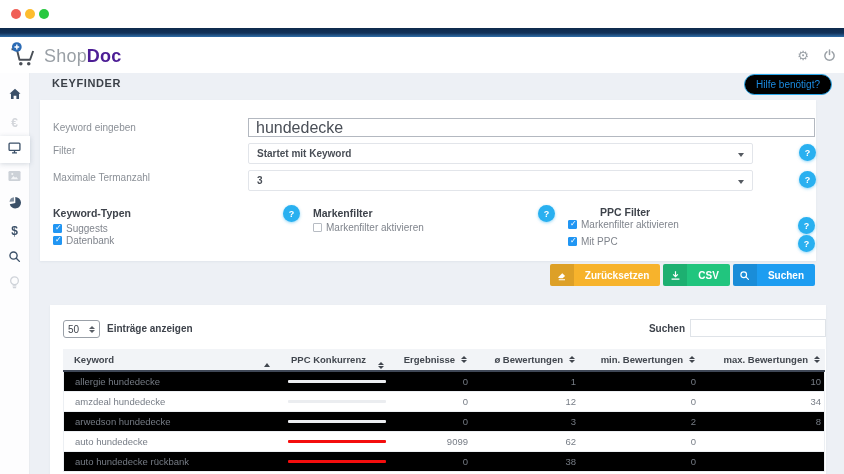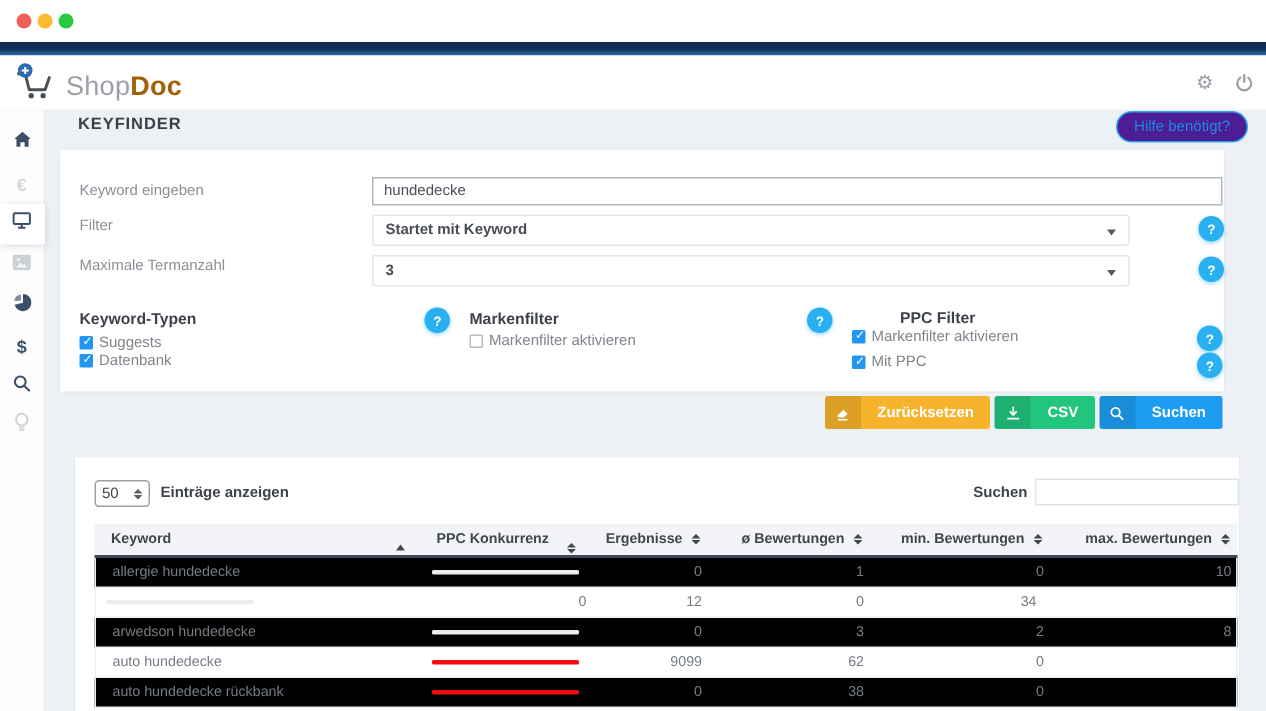--- a/index.html
+++ b/index.html
@@ -14,50 +14,50 @@
   .dot.green { left:39px; background:#28c840; }
 
   
   .navy-strip { position:absolute; top:28px; left:0; width:844px; height:9px;
     background:linear-gradient(to bottom,#0e2a4c 0%,#123158 55%,#2f6da8 100%); }
 
   
   .appbar { position:absolute; top:37px; left:0; width:844px; height:36px; background:#fff; }
   .brand { position:absolute; left:8px; top:4px; display:flex; align-items:center; gap:6px; }
   .brand-text { font-size:18px; color:#9aa0a6; letter-spacing:.2px; }
-  .brand-text b { color:#a16207; font-weight:bold; }
+  .brand-text b { color:#4c1d95; font-weight:bold; }
   .appbar-icons { position:absolute; right:8px; top:0; height:36px; display:flex; align-items:center; gap:14px; }
   .gear { font-family:"DejaVu Sans", sans-serif; font-size:13px; color:#9aa0a6; cursor:pointer; }
 
   
   .main { position:absolute; top:73px; left:0; width:844px; height:401px; background:#edf0f5; }
   .sidebar { position:absolute; left:0; top:0; width:30px; height:401px; background:#fdfdfe;
     border-right:1px solid #e9ecf0; display:flex; flex-direction:column; align-items:center; padding-top:9px; }
   .side-item { width:30px; height:27px; display:flex; align-items:center; justify-content:center; cursor:pointer; }
   .side-item.active { background:#fff; box-shadow:0 1px 5px rgba(60,80,110,.22); }
   .ic-navy { color:#3b5068; }
   .euro-glyph { font-size:12px; font-weight:bold; color:#d3d6db; }
   .dollar-glyph { font-size:12px; font-weight:bold; color:#3b5068; }
 
   .content { position:absolute; left:30px; top:0; width:814px; height:401px; }
 
   .page-title { position:absolute; left:22px; top:4px; font-size:11px; font-weight:bold;
     color:#3a3f47; letter-spacing:.6px; }
-  .help-btn { position:absolute; right:12px; top:1px; height:21px; padding:0 11px; background:#4c1d95;
+  .help-btn { position:absolute; right:12px; top:1px; height:21px; padding:0 11px; background:#000000;
     border:1px solid #2aa7ea; border-radius:11px; color:#1b8ae0; font-size:10px;
     display:flex; align-items:center; cursor:pointer;margin-left:22px; }
 
   .card { position:absolute; background:#fff; box-shadow:0 1px 2px rgba(40,60,90,.06); }
   .card1 { left:10px; top:27px; width:776px; height:161px; }
   .card2 { left:20px; top:232px; width:776px; height:169px; overflow:hidden; }
 
   
   .flabel { position:absolute; font-size:10px; color:#8b9097; }
   .txt-input { position:absolute; left:208px; width:567px; height:19px; border:1px solid #b3b8c0;
-    font-size:10px; color:#4a4f57; padding:0 7px; font-family:"Liberation Sans",sans-serif; }
+    font-size:16px; color:#4a4f57; padding:0 7px; font-family:"Liberation Sans",sans-serif; }
   .sel { position:absolute; left:208px; width:505px; height:21px; border:1px solid #e2e5ea;
     border-radius:2px; font-size:10px; color:#494e56; font-weight:bold; display:flex;
     align-items:center; padding:0 18px 0 8px; cursor:pointer; background:#fff; }
   .sel::after { content:""; position:absolute; right:8px; top:9px; border-left:3.5px solid transparent;
     border-right:3.5px solid transparent; border-top:4px solid #555a61; }
   .qmark { position:absolute; width:17px; height:17px; border-radius:50%; background:#29b0f0;
     color:#fff; font-size:9px; font-weight:bold; display:flex; align-items:center;
     justify-content:center; box-shadow:0 1px 3px rgba(41,176,240,.5); cursor:pointer; }
 
   .grp-title { position:absolute; font-size:10.5px; font-weight:bold; color:#3e434b; }
@@ -350,20 +350,21 @@
             <div class="td-k">allergie hundedecke</div>
             <div class="ppc-cell">
                 <div class="ppc-bar" data-level="none"></div>
               </div>
             <div class="td-num">0</div>
             <div class="td-num">1</div>
             <div class="td-num">0</div>
             <div class="td-num">10</div>
           </div>
           <div class="trow tr">
+            <div class="td-k">amzdeal hundedecke</div>
             <div class="ppc-cell">
                 <div class="ppc-bar" data-level="none"></div>
               </div>
             <div class="td-num">0</div>
             <div class="td-num">12</div>
             <div class="td-num">0</div>
             <div class="td-num">34</div>
           </div>
           <div class="trow tr alt">
             <div class="td-k">arwedson hundedecke</div>

